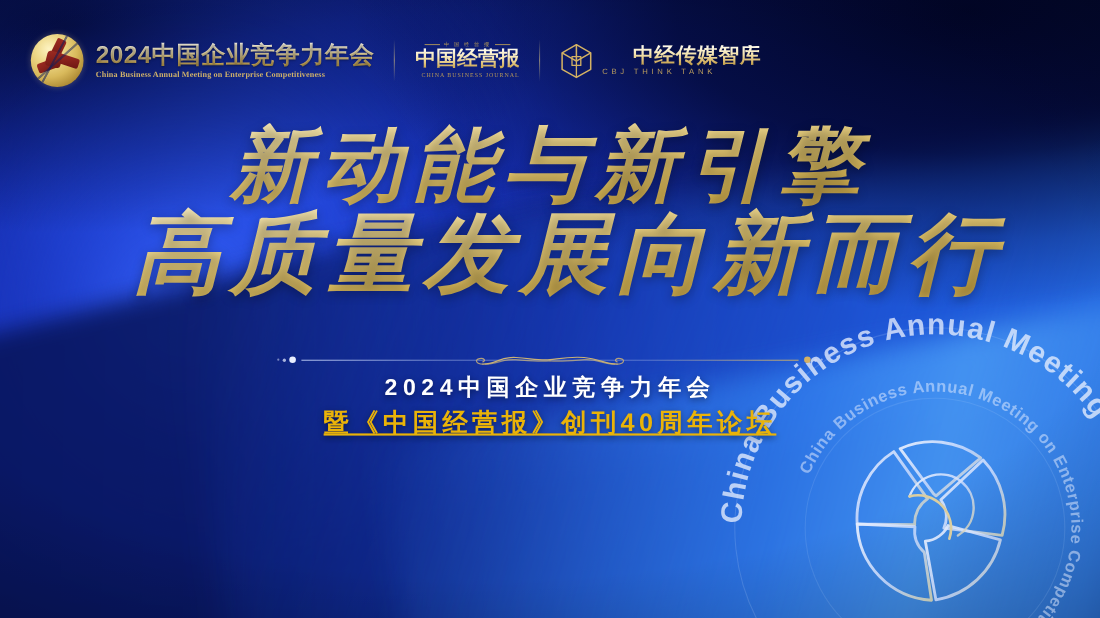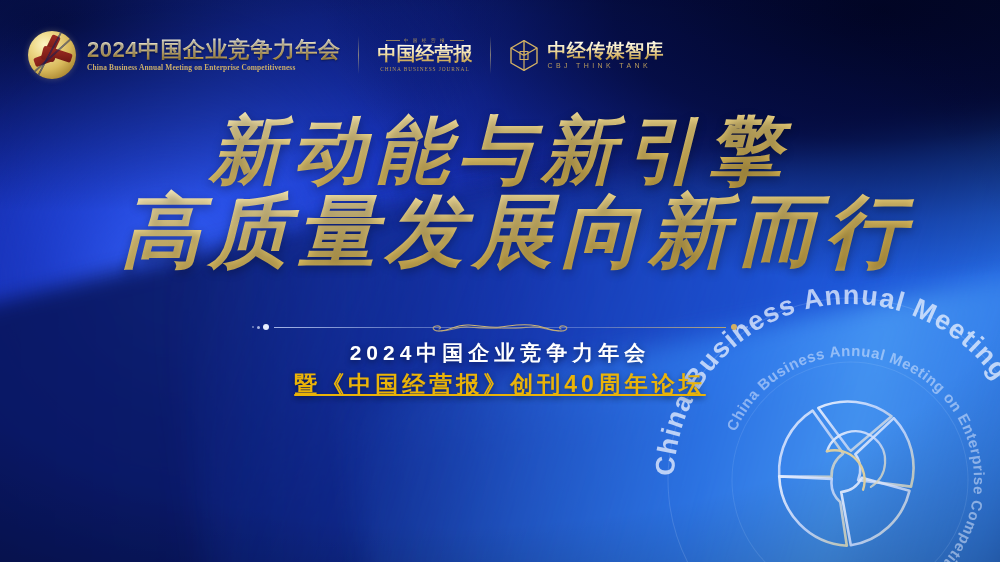--- a/index.html
+++ b/index.html
@@ -123,21 +123,21 @@
     font-size:7.4px; font-weight:700; letter-spacing:.15px;
     color:#cdb06a; white-space:nowrap;
     font-family:"Liberation Serif", serif;
   }
 
   .vdiv{
     width:1px; height:38px; margin:0 18px;
     background:linear-gradient(180deg, rgba(200,180,120,0) 0%, rgba(205,186,130,.62) 50%, rgba(200,180,120,0) 100%);
   }
 
-  .cbj{ text-align:center; }
+  .cbj{ text-align:right; }
   .cbj-top{
     font-size:4.6px; letter-spacing:1.6px; color:#b79b57; white-space:nowrap;
     display:flex; align-items:center; justify-content:center; gap:4px; margin-bottom:1px;
   }
   .cbj-top:before, .cbj-top:after{
     content:""; display:block; width:14px; height:1px; background:rgba(183,155,87,.8);
   }
   .cbj-cn{
     font-size:19px; font-weight:700; letter-spacing:0px; line-height:1.05;
     background:linear-gradient(180deg,#fffdf2 0%,#f3e2ad 45%,#d3b163 80%,#bb9a44 100%);
@@ -151,20 +151,21 @@
 
   .tank{ display:flex; align-items:center; }
   .hexicon{ position:relative; width:30px; height:33px; flex:0 0 30px; }
   .hexicon svg{ display:block; width:30px; height:33px; }
   .tank-text{ margin-left:8px; }
   .tank-cn{
     font-size:19px; font-weight:700; line-height:1.05; letter-spacing:.4px;
     background:linear-gradient(180deg,#fffdf2 0%,#f3e2ad 45%,#d3b163 80%,#bb9a44 100%);
     -webkit-background-clip:text; background-clip:text; -webkit-text-fill-color:transparent;
     white-space:nowrap;
+    margin-left:28px;
   }
   .tank-en{
     margin-top:2px; font-size:7px; letter-spacing:3.4px; color:#b99c5e; white-space:nowrap;
   }
 
   
   .title-wrap{
     position:absolute; left:0; right:0; top:112px;
     text-align:center; z-index:7;
   }

